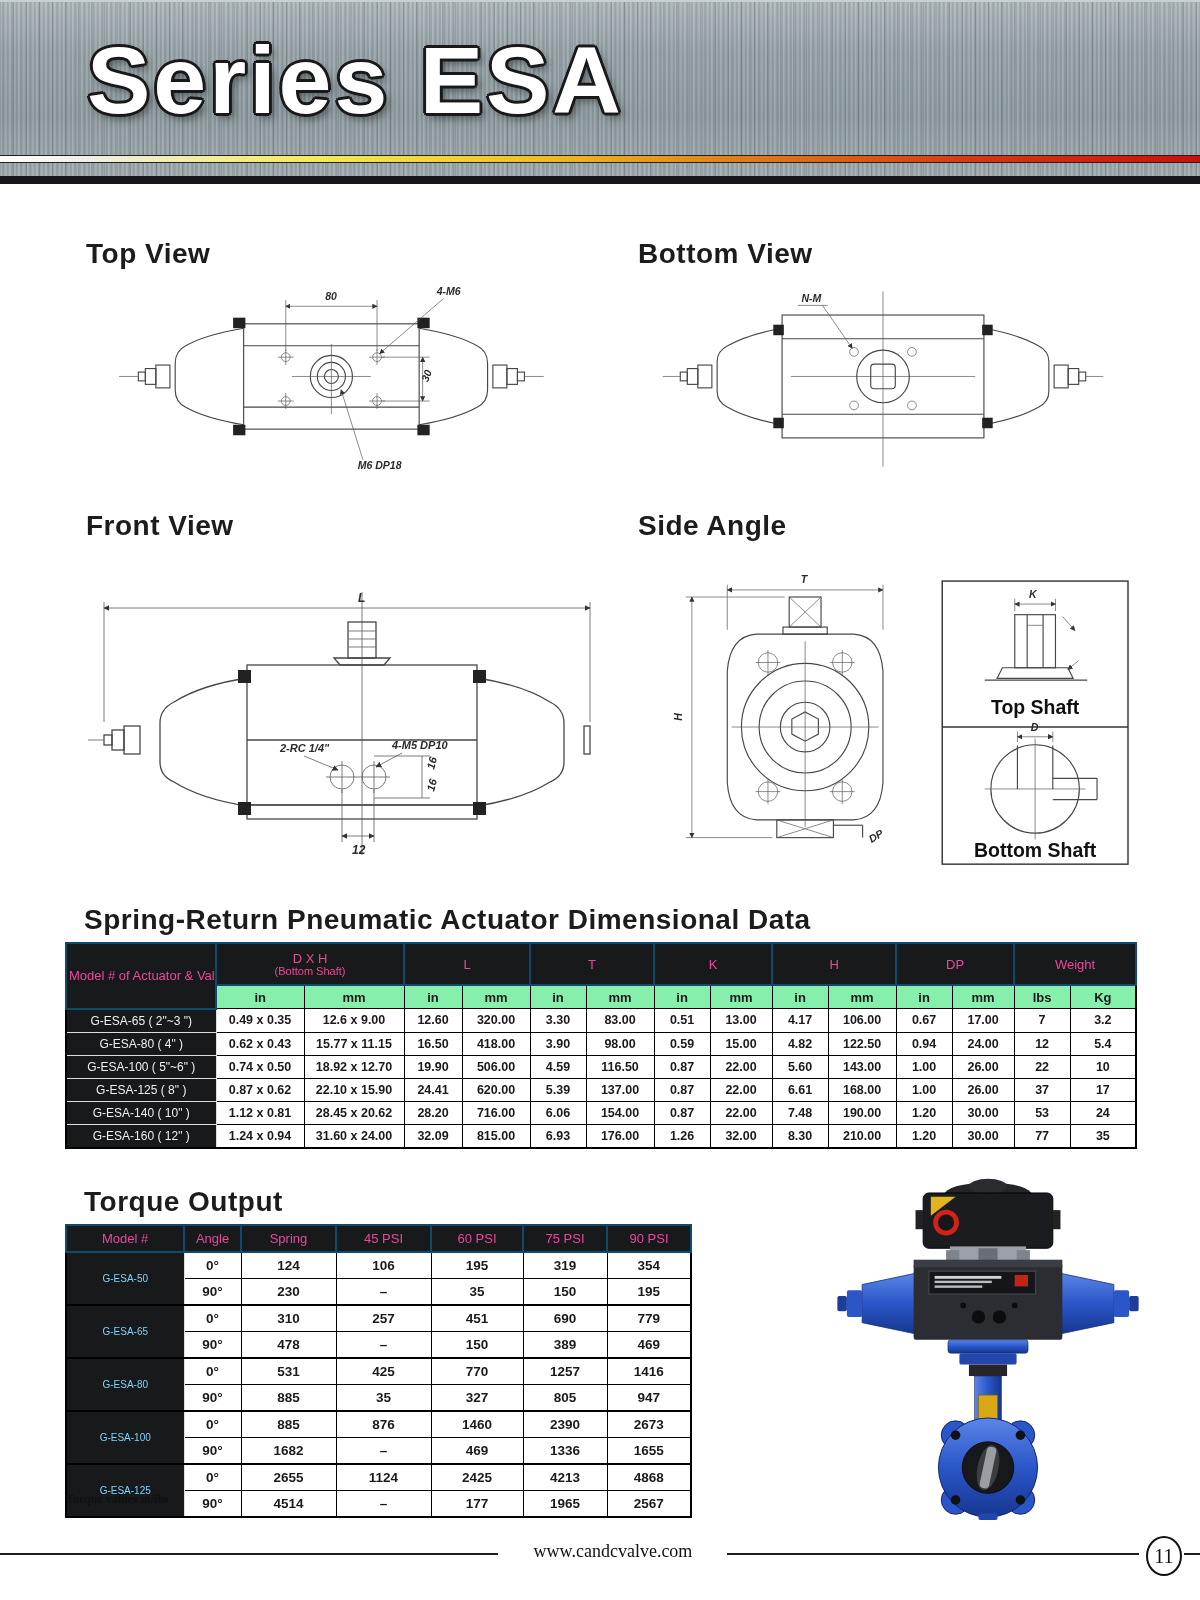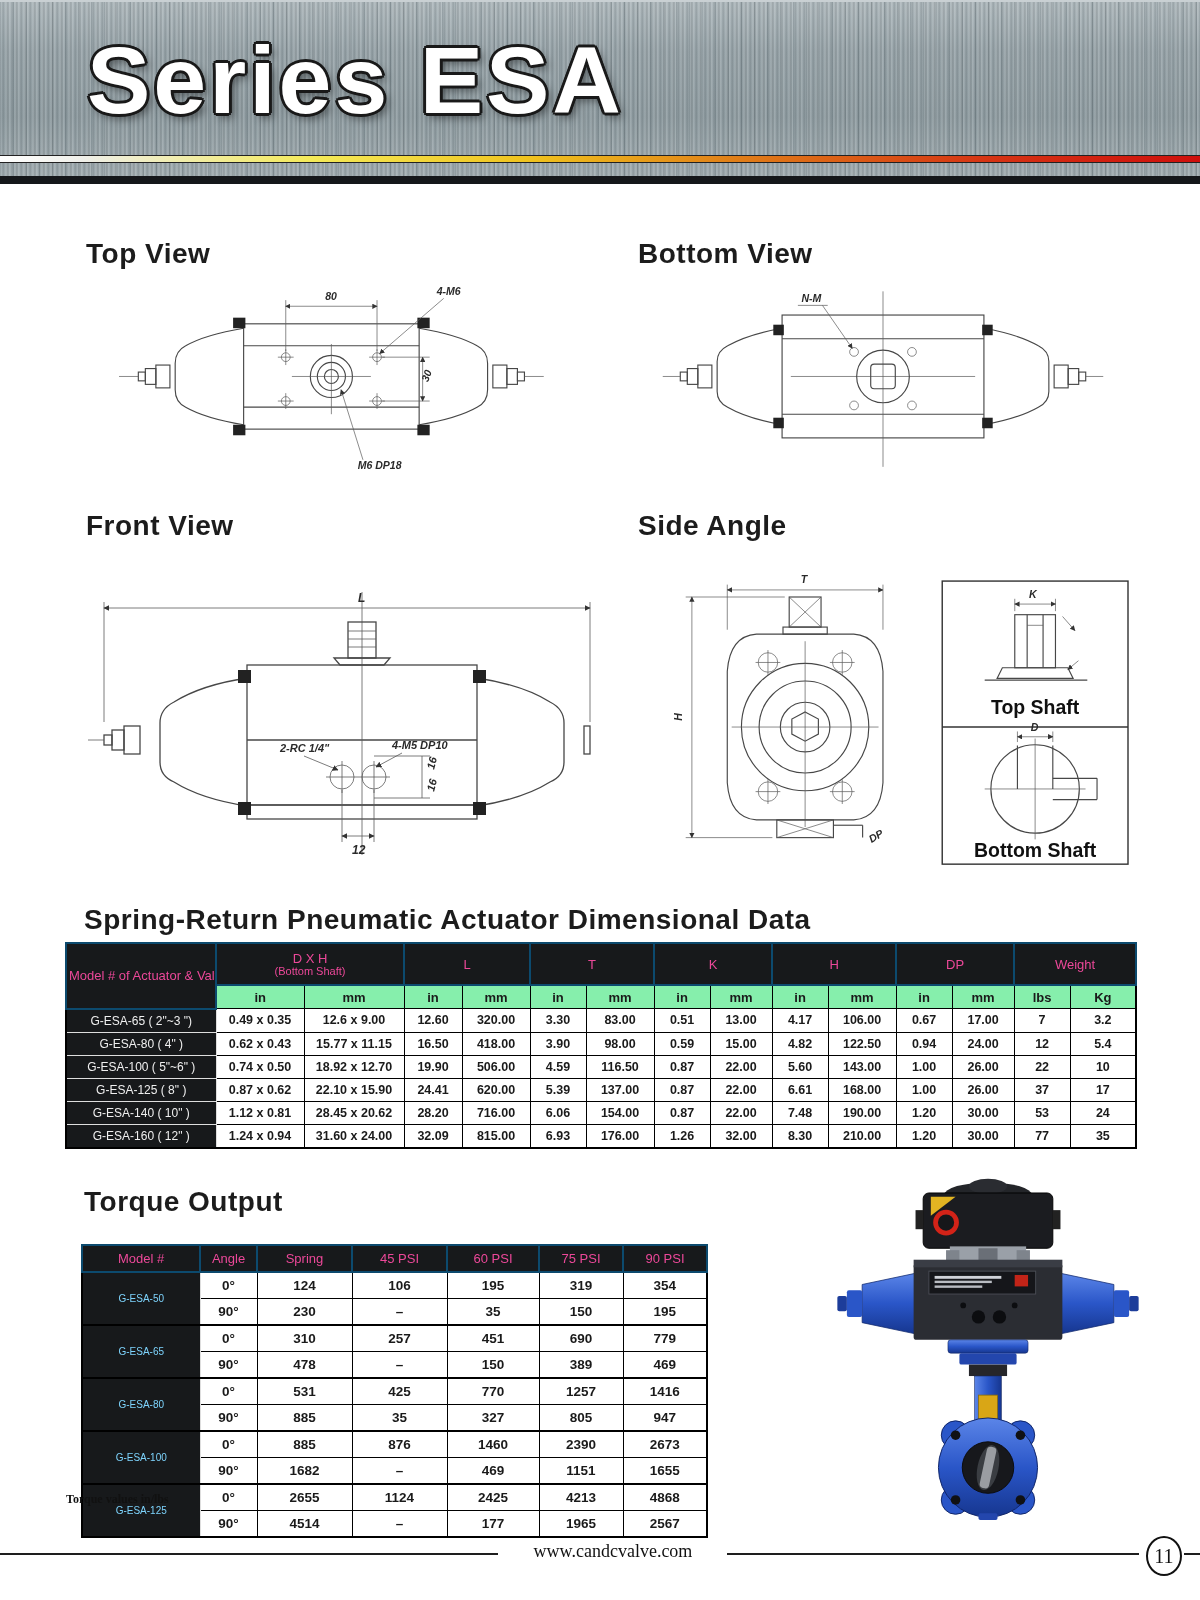--- a/index.html
+++ b/index.html
@@ -46,21 +46,21 @@
   table{border-collapse:collapse;table-layout:fixed;}
   #dim-table{position:absolute;left:65px;top:942px;width:1070px;font-size:12.5px;border:2px solid #000;}
   #dim-table th,#dim-table td{border:1px solid #000;text-align:center;padding:1px 2px;overflow:hidden;white-space:nowrap;}
   #dim-table .dark, #torque-table .dark{background:#17191b;color:#ec4899;border:2px solid #0c4a6e;font-weight:normal;}
   #dim-table .grp{font-size:13px;height:38px;}
   #dim-table .grp .sub{display:block;font-size:11px;line-height:1.05;}
   #dim-table .unit{font-weight:bold;font-size:13px;height:20px;background:#86efac;}
   #dim-table td{height:20px;font-weight:bold;font-size:12.5px;}
   #dim-table td.model-cell{background:#17191b;color:#efefef;font-weight:normal;font-size:12px;border:1px solid #dedede;}
 
-  #torque-table{position:absolute;left:81px;top:1224px;width:625px;font-size:13.5px;border:2px solid #000;margin-top:20px;}
+  #torque-table{position:absolute;left:65px;top:1224px;width:625px;font-size:13.5px;border:2px solid #000;}
   #torque-table th,#torque-table td{border:1px solid #000;text-align:center;padding:1px 2px;overflow:hidden;white-space:nowrap;}
   #torque-table th{height:23px;font-size:13px;}
   #torque-table td{height:23px;font-weight:bold;}
   #torque-table td.model-cell{background:#17191b;color:#7dd3fc;font-weight:normal;font-size:10px;border:1px solid #dedede;}
   #torque-table tr.grp-start td{border-top:2px solid #000;}
 
   .note{position:absolute;left:66px;top:1492px;font:bold 12px "Liberation Serif",serif;color:#111;}
 
   
   .rule{position:absolute;top:1553px;height:2px;background:#1e1e1e;}
@@ -586,21 +586,21 @@
           <td>876</td>
           <td>1460</td>
           <td>2390</td>
           <td>2673</td>
         </tr>
         <tr>
           <td>90°</td>
           <td>1682</td>
           <td>–</td>
           <td>469</td>
-          <td>1151</td>
+          <td>1336</td>
           <td>1655</td>
         </tr>
         <tr class="grp-start">
           <td class="model-cell" rowspan="2">G-ESA-125</td>
           <td>0°</td>
           <td>2655</td>
           <td>1124</td>
           <td>2425</td>
           <td>4213</td>
           <td>4868</td>

